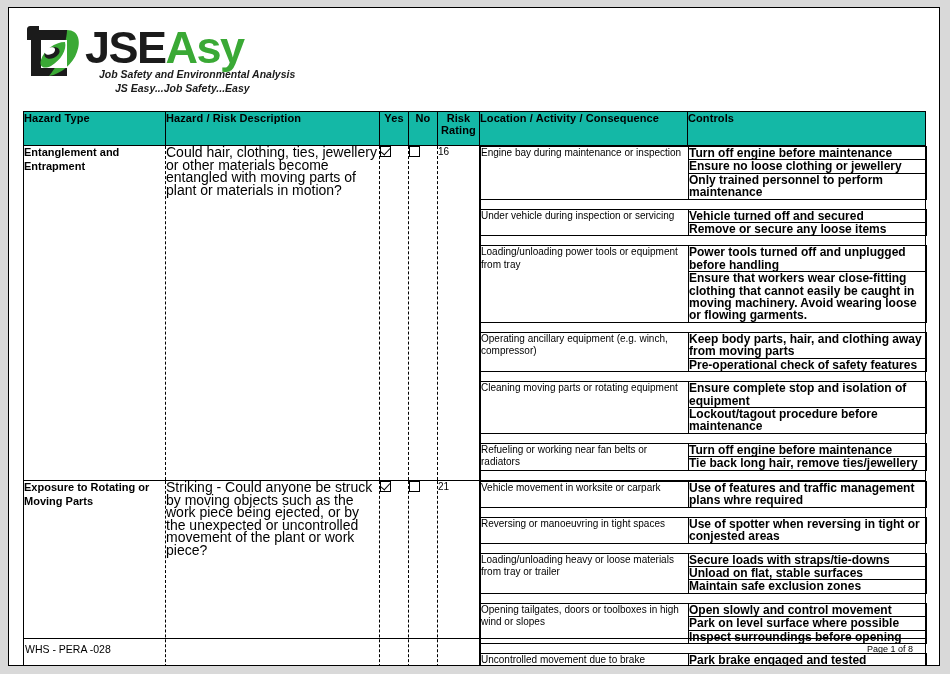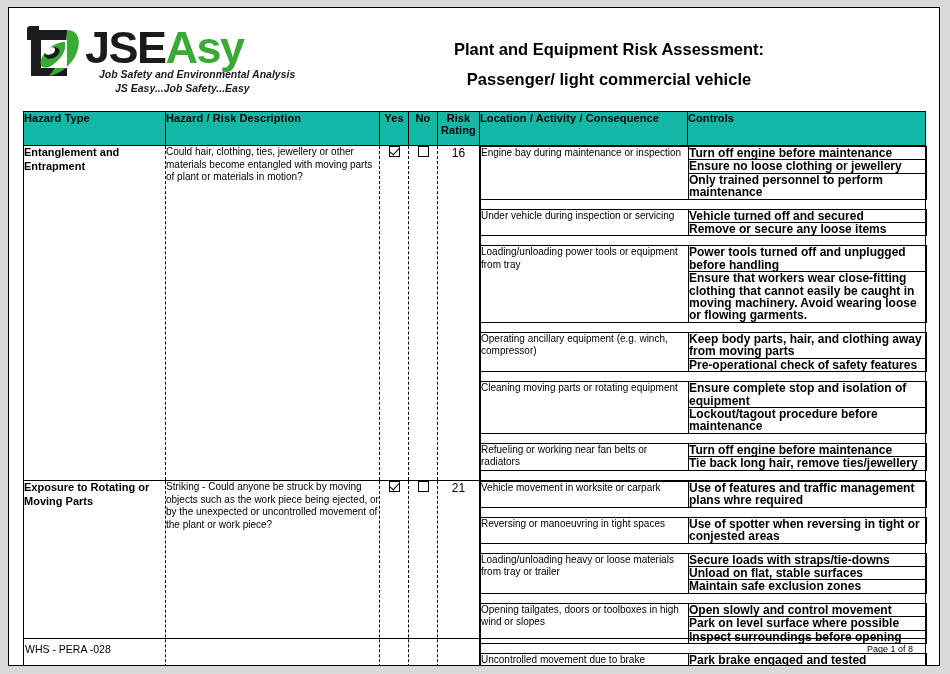--- a/index.html
+++ b/index.html
@@ -133,29 +133,29 @@
     border-bottom: 1.6px solid #000;
     padding: 5px 5px 5px 6px;
     font-size: 11px;
     font-weight: bold;
     line-height: 13.5px;
   }
   td.blk-desc {
     border-right: 1px dashed #000;
     border-bottom: 1.6px solid #000;
     padding: 5px 6px 5px 6px;
-    font-size: 10px;
+    font-size: 14px;
     line-height: 12.6px;
   }
   td.blk-yes, td.blk-no, td.blk-risk {
     border-right: 1px dashed #000;
     border-bottom: 1.6px solid #000;
-    text-align: center;
+    text-align: left;
     padding-top: 5px;
-    font-size: 12px;
+    font-size: 10px;
   }
   td.blk-risk { border-right: 1.6px solid #000; }
 
   .chk {
     display: inline-block;
     width: 11px; height: 11px;
     border: 1.4px solid #000;
     background: #fff;
     position: relative;
     box-sizing: border-box;
@@ -251,24 +251,20 @@
           <path d="M38 16 C40 24 34 34 24 40 C16 44 12 40 14 34 C17 24 28 16 38 16 Z" fill="#3aa935"></path>
           <ellipse cx="25" cy="27" rx="8" ry="5.2" transform="rotate(-24 25 27)" fill="#1b1b1b"></ellipse>
           <ellipse cx="23" cy="25" rx="5.4" ry="3.4" transform="rotate(-24 23 25)" fill="#ffffff"></ellipse>
           <path d="M0 4 C0 1 1 0 4 0 H12 V6 H6 V14 H0 Z" fill="#1b1b1b"></path>
         </svg>
         <div class="logo-word"><span class="lw-dark">JSE</span><span class="lw-green">Asy</span></div>
         <div class="logo-tag1">Job Safety and Environmental Analysis</div>
         <div class="logo-tag2">JS Easy...Job Safety...Easy</div>
       </div>
 
-      <div class="doc-title">
-        <div class="line">Plant and Equipment Risk Assessment:</div>
-        <div class="line">Passenger/ light commercial vehicle</div>
-      </div>
     </div>
 
     <div class="tbl-wrap">
       <table class="risk">
         <colgroup>
           <col class="c-type">
             <col class="c-desc">
             <col class="c-yes">
             <col class="c-no">
           <col class="c-risk">

